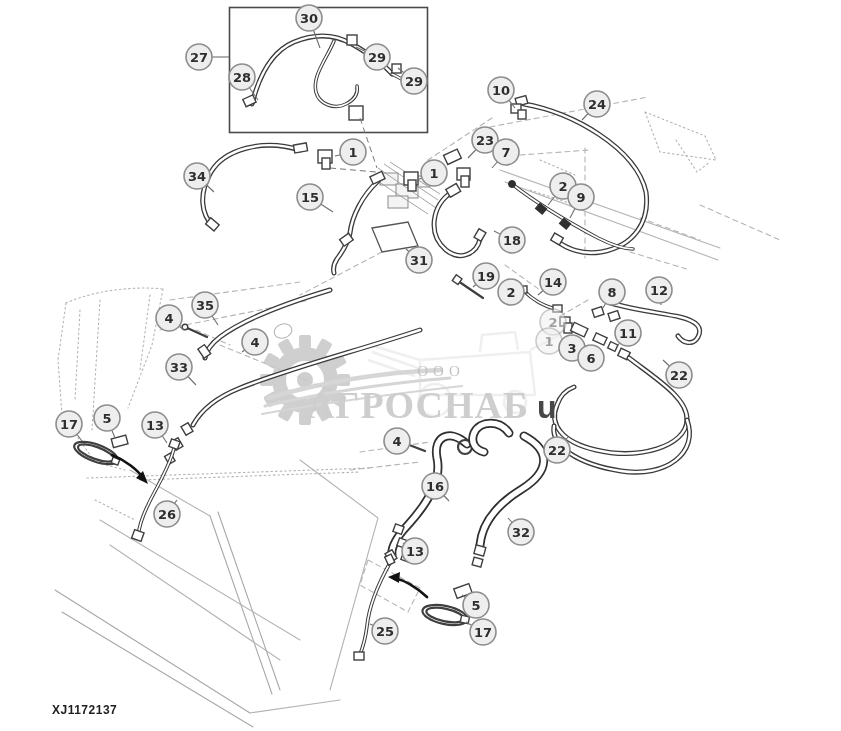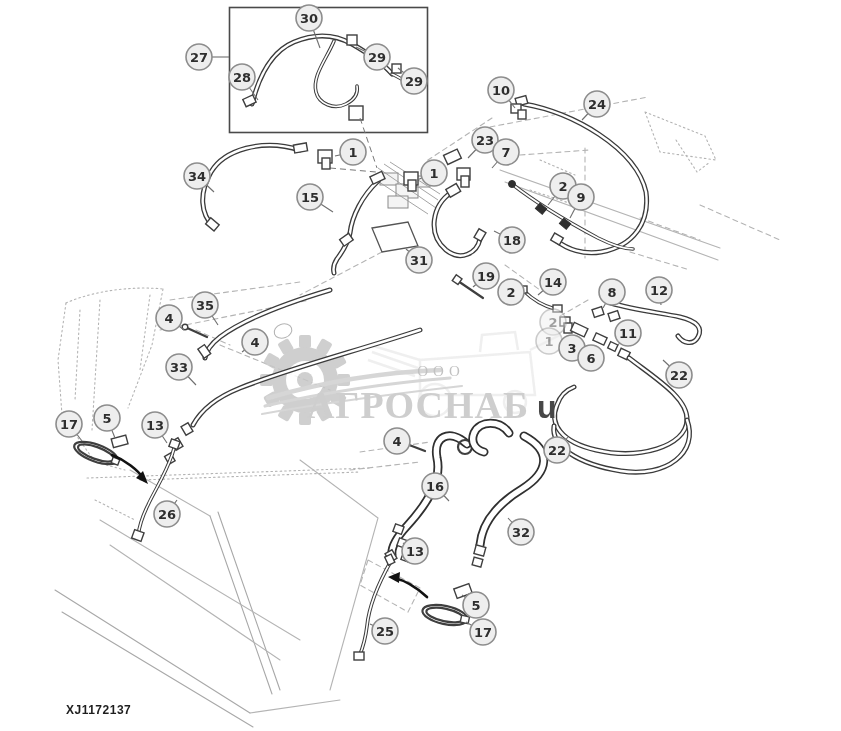--- a/index.html
+++ b/index.html
@@ -34,21 +34,21 @@
   
   .wm{opacity:0.85;}
   .wm-gear{fill:#c7c7c7;}
   .wm-swoosh{fill:none;stroke:#cfcfcf;stroke-linecap:round;}
   .wm-harv{fill:none;stroke:#e0e0e0;stroke-width:2.5;}
   .wm-ooo{font:15px "Liberation Serif",serif;fill:#b7b7b7;letter-spacing:5px;text-anchor:middle;}
   .wm-name{font:bold 38px "Liberation Serif",serif;fill:#c6c6c6;letter-spacing:1px;text-anchor:middle;}
   .wm-cursor{font:bold 32px "Liberation Sans",sans-serif;fill:#474747;text-anchor:start;}
   .arrow{stroke:#121212;stroke-width:2.6;fill:none;stroke-linecap:round;}
   .ah{fill:#121212;stroke:none;}
-  #image-code{position:absolute;left:66px;top:703px;font:bold 12px "Liberation Sans",sans-serif;
+  #image-code{position:absolute;left:52px;top:703px;font:bold 12px "Liberation Sans",sans-serif;
               color:#1e1e1e;letter-spacing:0.5px;}
 </style>
 </head>
 <body>
 
 <div id="stage">
 
 <svg width="841" height="731" viewBox="0 0 841 731">
 
   <g class="frame">

